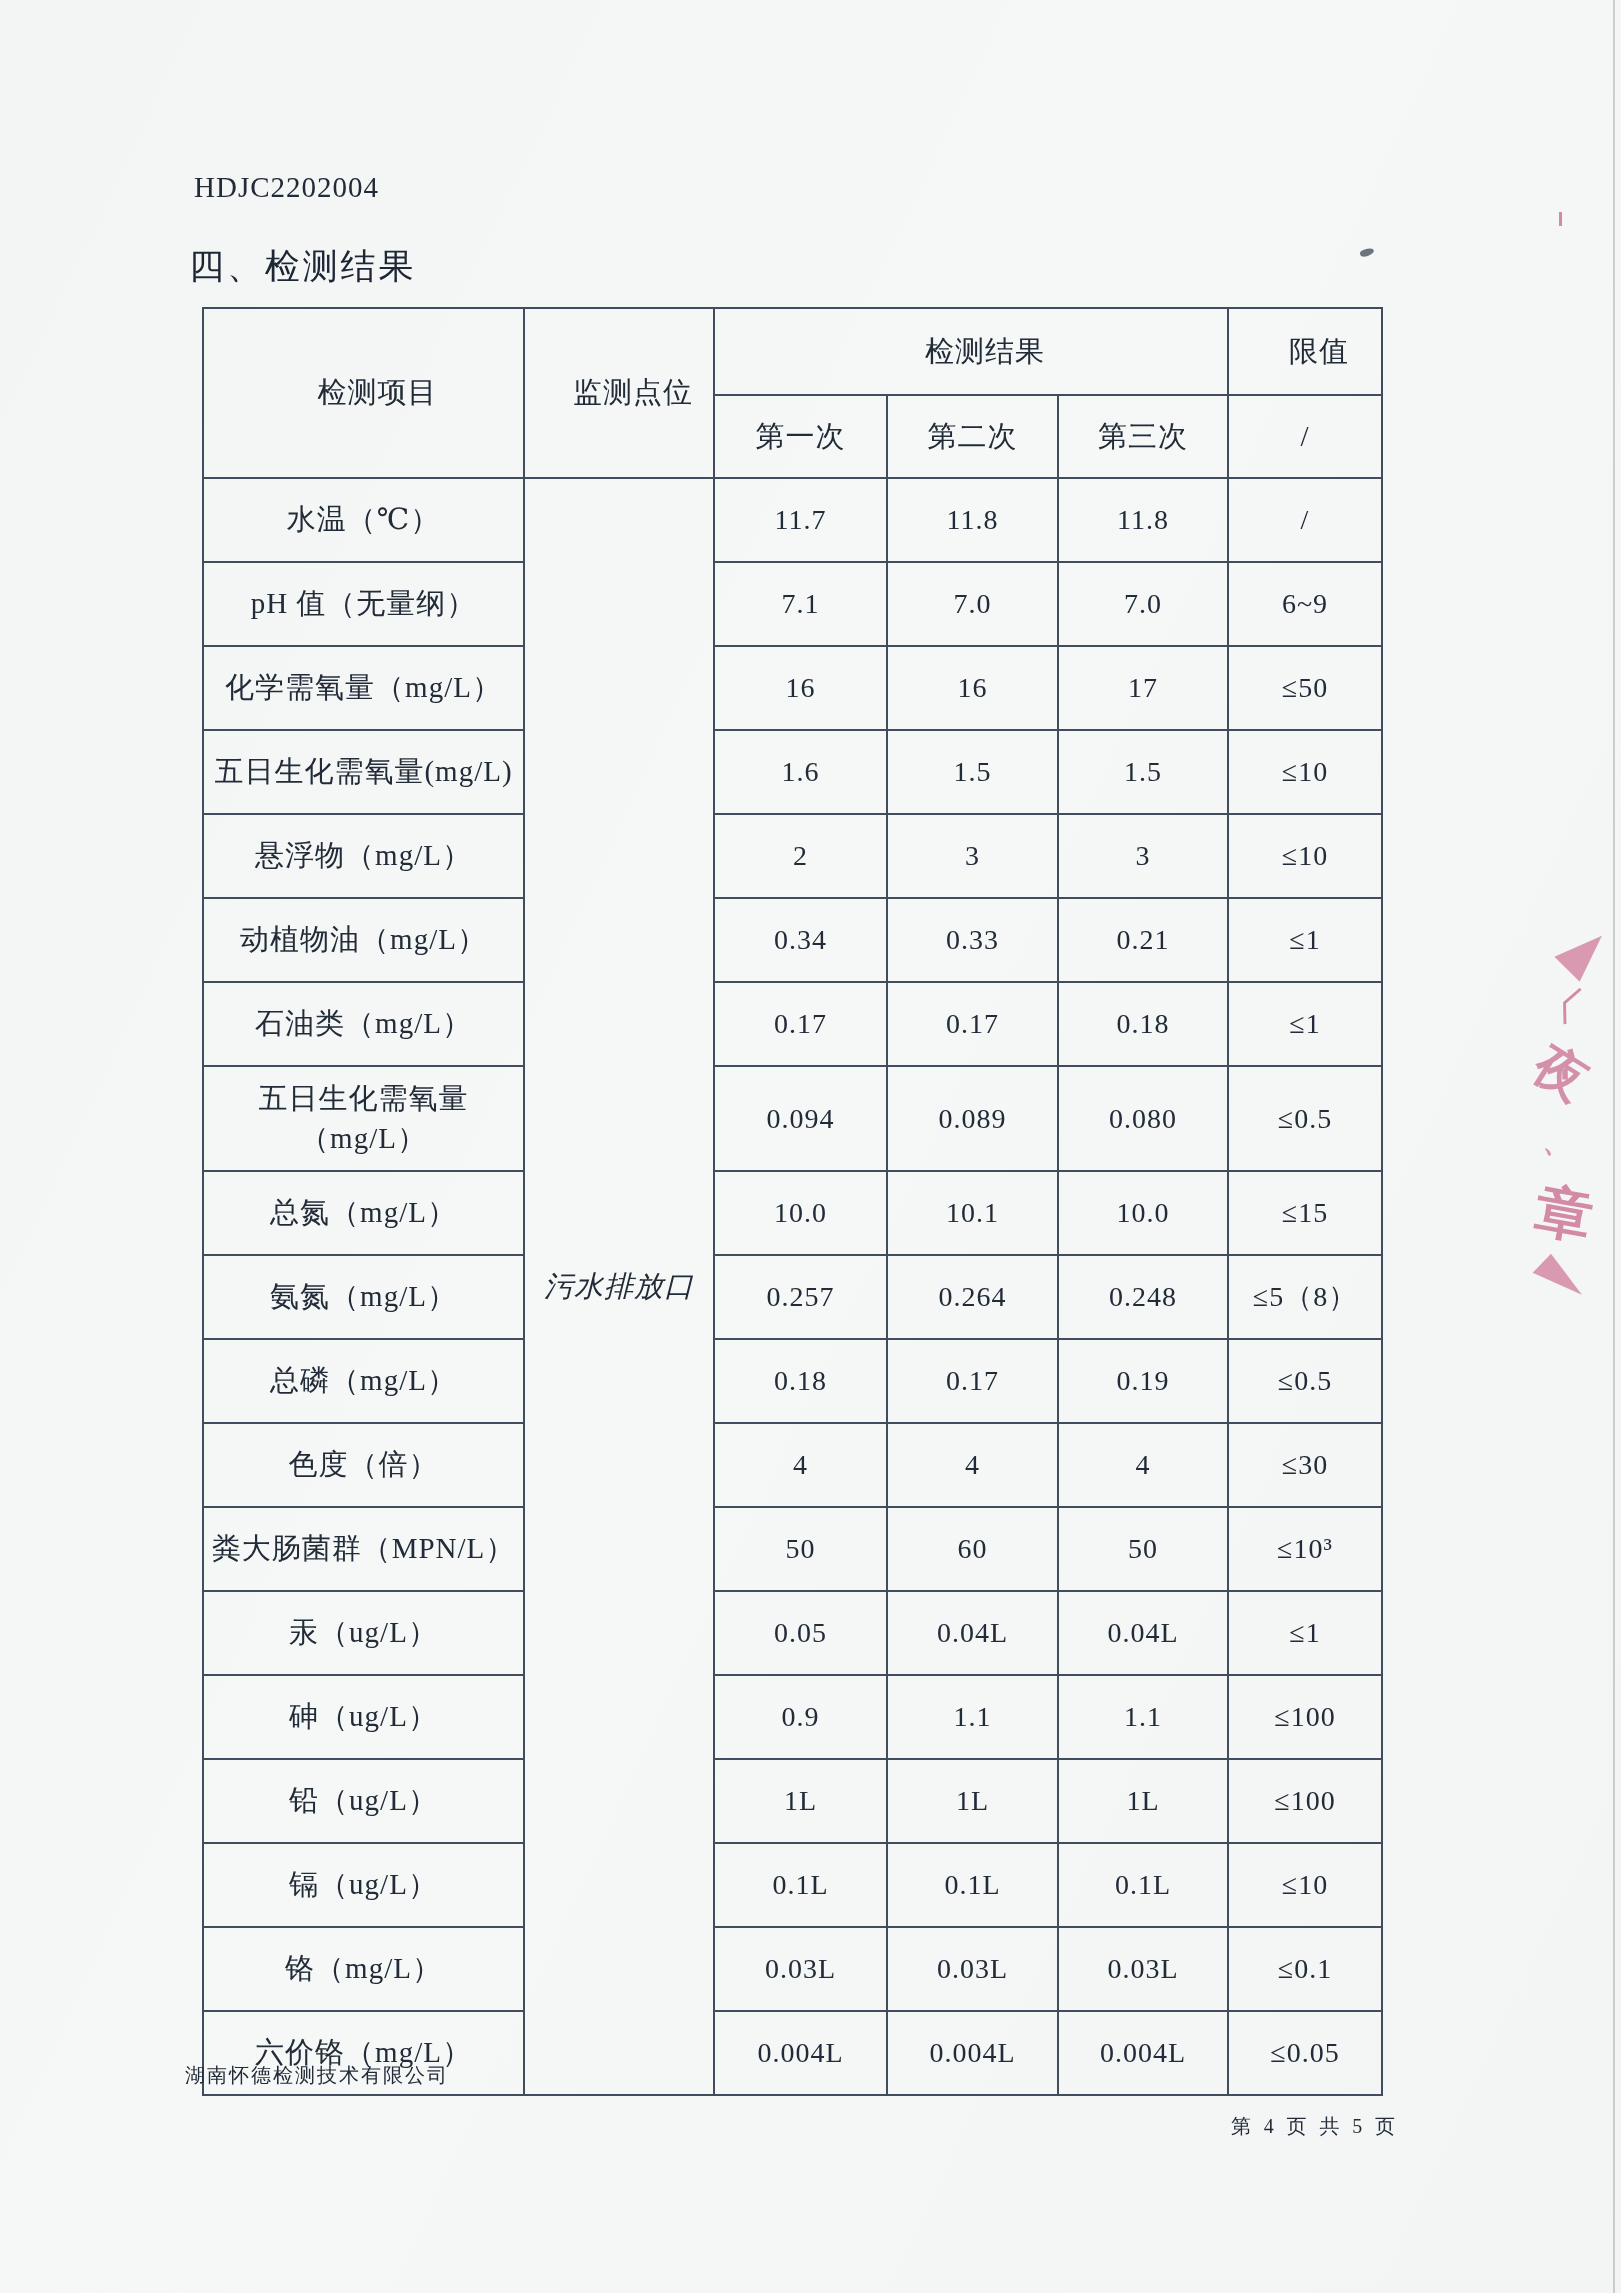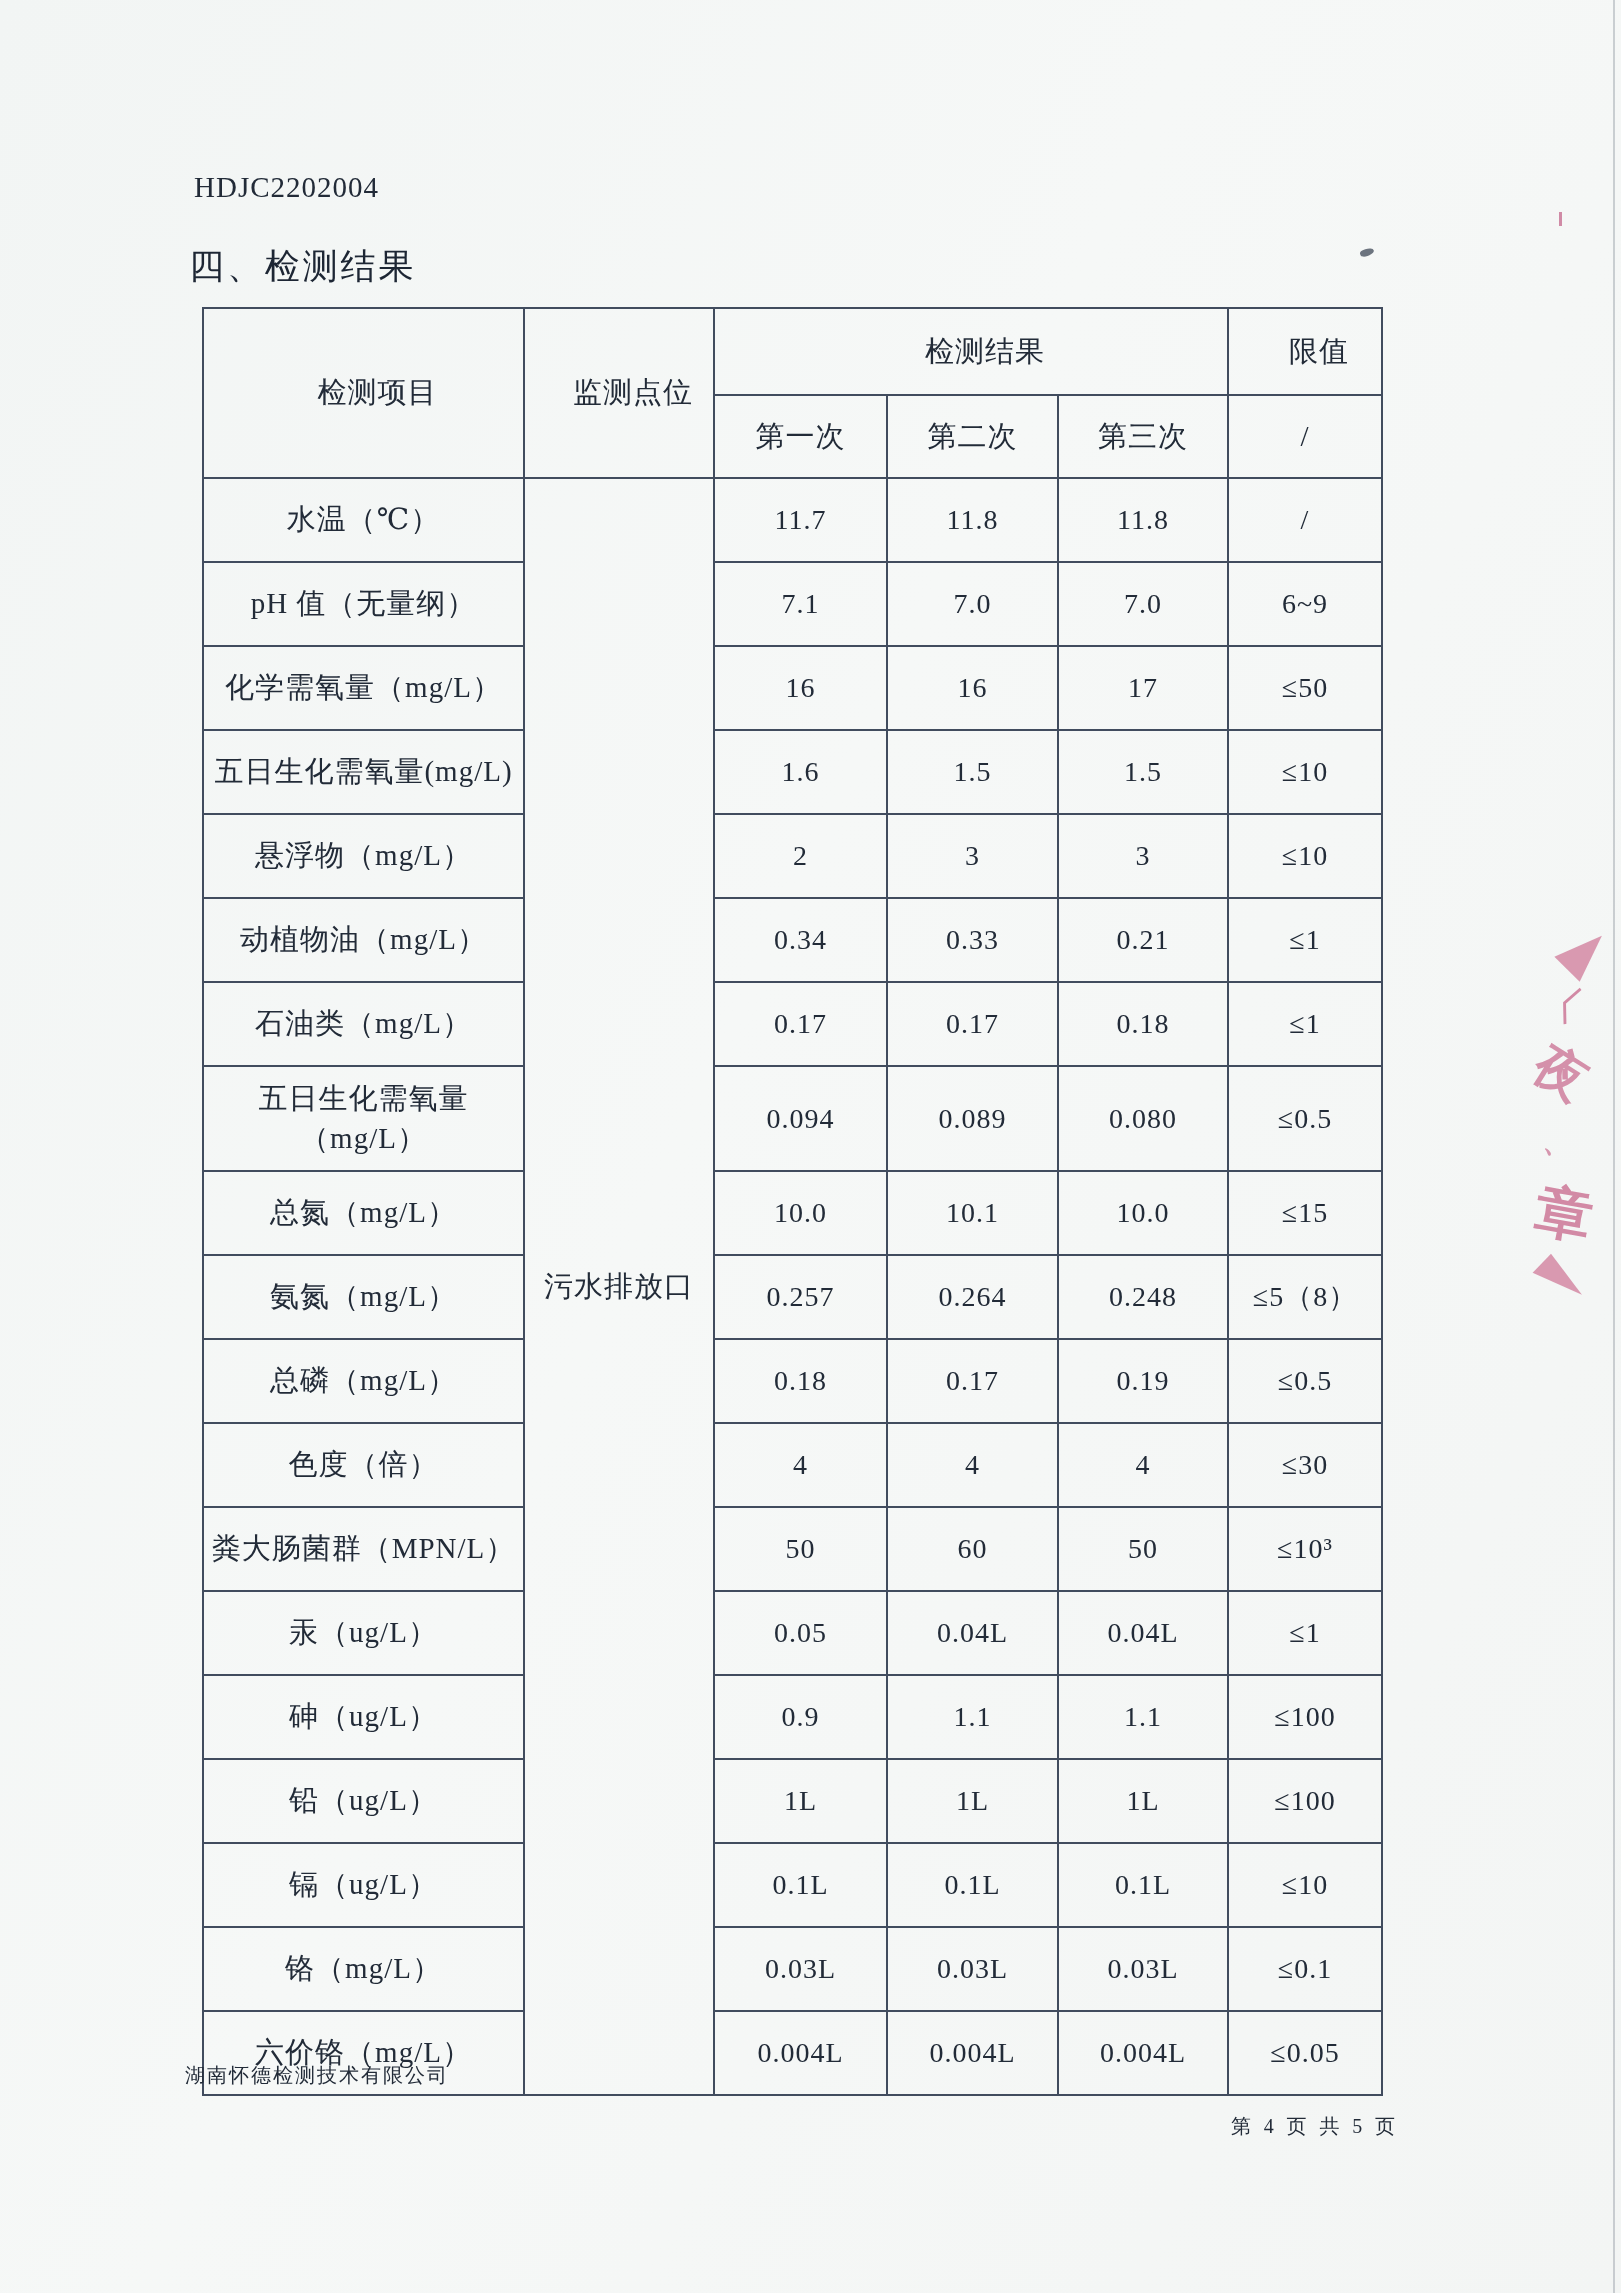--- a/index.html
+++ b/index.html
@@ -40,21 +40,21 @@
   }
   table.results{border:2.9px solid #3a4455;}
   tr.h1 th{height:85px;padding-left:28px;}
   tr.h2 th{height:81px;}
   tbody tr td{height:82px;}
   tbody tr.tall td{height:103px;}
   td.item{letter-spacing:2px;}
   td.item .l2{display:block;}
   td.item .l2:empty{display:none;}
   td.val{font-size:28px;letter-spacing:1px;}
-  td.point{letter-spacing:2.9px;}
+  td.point{letter-spacing:2.9px;font-style:italic;}
 
   .doc-footer{position:absolute;left:12px;top:2062px;width:1621px;height:43px;font-size:20px;}
   .doc-footer .fl{position:absolute;left:173px;top:0;letter-spacing:2px;}
   .doc-footer .fr{position:absolute;left:1219px;top:3.9px;letter-spacing:3.9px;margin-top:47px;}
 
   
   .stamp{position:absolute;color:#cf7f9d;font-weight:bold;}
   .stamp-top{left:1525px;top:941px;transform:rotate(14deg);}
   .stamp-top .wedge{
     width:0;height:0;margin-left:17.6px;

